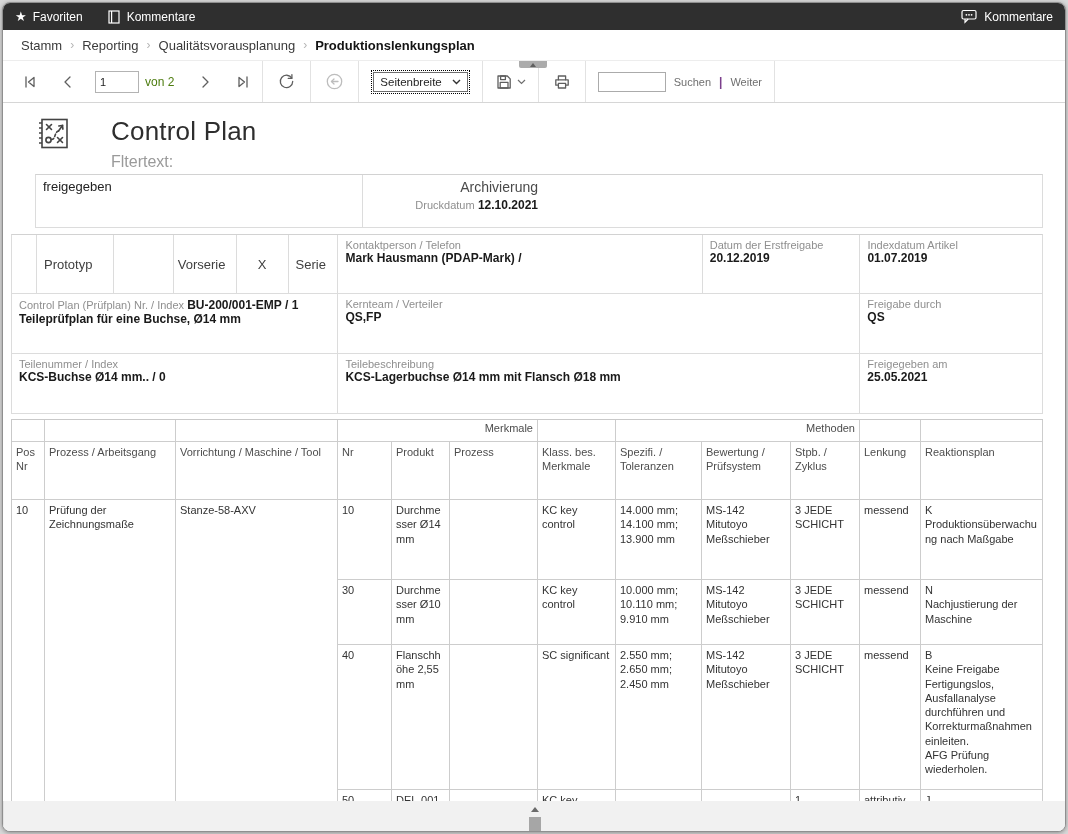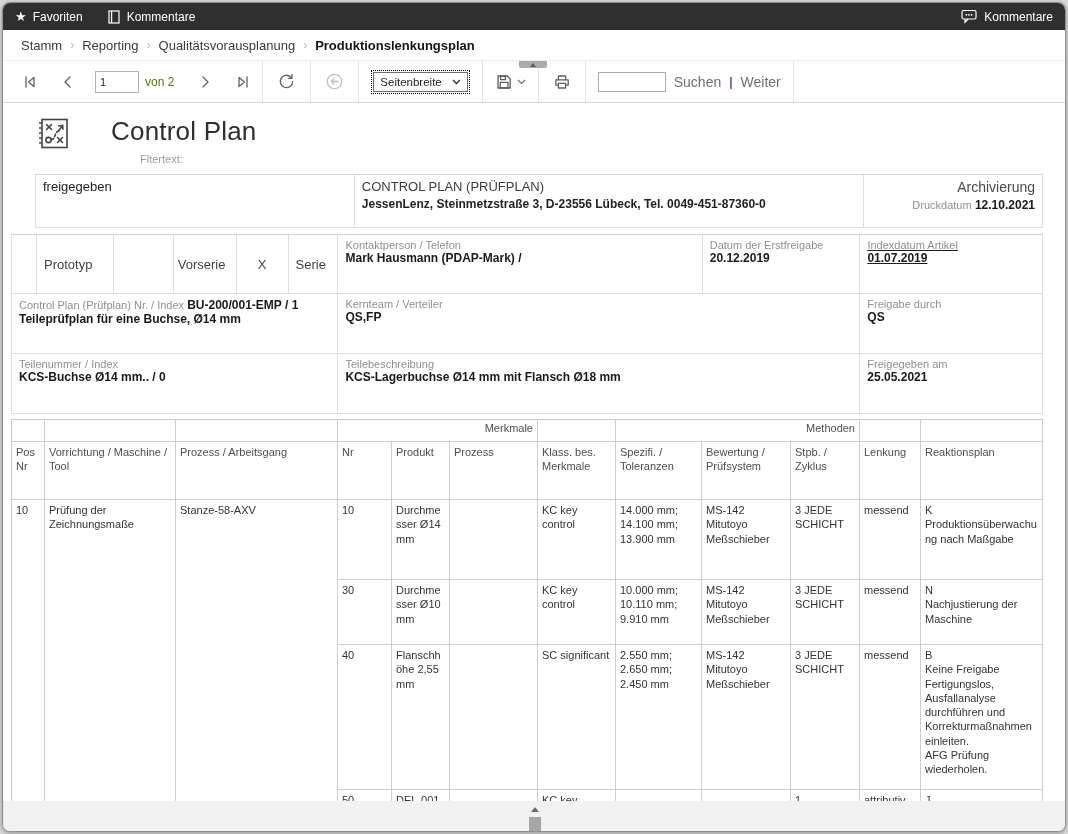--- a/index.html
+++ b/index.html
@@ -25,21 +25,21 @@
   .tool-btn { display:flex; align-items:center; justify-content:center; padding:0 10px; height:100%; cursor:default; }
   .icon-stroke { stroke:#5f5f5f; fill:none; stroke-width:1.3; stroke-linecap:round; stroke-linejoin:round; }
   .icon-stroke-dis { stroke:#bdbdbd; fill:none; stroke-width:1.3; stroke-linecap:round; stroke-linejoin:round; }
   .page-input { width:44px; height:22px; border:1px solid #b3b3b3; font-size:11px; padding:0 4px; margin:0 6px 0 8px; color:#222; }
   .of-label { color:#4d7c0f; margin-right:12px; }
   .zoom-select { display:flex; align-items:center; gap:10px; border:1px solid #6e6e6e; outline:1px dotted #000; outline-offset:1px; padding:3px 6px; margin:0 14px; font-size:11.5px; color:#1f1f1f; background:#fff; cursor:default; }
   .chev-down { display:block; }
   .save-wrap { display:flex; align-items:center; gap:4px; padding:0 12px; }
   .search-wrap { display:flex; align-items:center; padding:0 12px; gap:8px; }
   .search-input { width:68px; height:20px; border:1px solid #ababab; font-size:11px; padding:0 4px; }
-  .search-link { color:#6f6f6f; font-size:14px; }
+  .search-link { color:#6f6f6f; font-size:11px; }
   .search-bar-sep { color:#7b3f8c; font-weight:700; font-size:12px; }
   .collapse-handle { position:absolute; top:0; left:516px; width:28px; height:7px; background:#ababab; border-radius:0 0 2px 2px; display:flex; align-items:center; justify-content:center; }
   .collapse-handle::after { content:""; width:0; height:0; border-left:3px solid transparent; border-right:3px solid transparent; border-bottom:4px solid #5f5f5f; }
 
   
   .viewer { display:flex; height:730px;flex-direction:column; }
   .report { flex:1; overflow:hidden; padding-left:8px; position:relative; background:#fff; }
 
   
   .vscroll { flex:0 0 16px; background:#f1f1f1; display:flex; flex-direction:column; align-items:center; border-left:1px solid #e4e4e4; }
@@ -47,21 +47,21 @@
   .vs-up::after { content:""; border-left:4px solid transparent; border-right:4px solid transparent; border-bottom:5px solid #6b6b6b; }
   .vs-down::after { content:""; border-left:4px solid transparent; border-right:4px solid transparent; border-top:5px solid #6b6b6b; }
   .vs-track { flex:1; width:16px; position:relative; }
   .vs-thumb { position:absolute; top:0; left:2px; width:12px; height:458px; background:#a6a6a6; }
 
   
   .rep-head { display:flex; align-items:flex-start; padding-top:13px; height:58px; }
   .rep-icon { margin-left:25px; }
   .rep-title-block { margin-left:40px; }
   .rep-title { font-size:26px; color:#2e2e2e; font-weight:400; letter-spacing:.2px; }
-  .rep-filter { font-size:11px; color:#9a9a9a; margin-top:6px;margin-left:29px; }
+  .rep-filter { font-size:16px; color:#9a9a9a; margin-top:6px; }
 
   
   .igrid { width:1032px; font-size:12px; color:#1c1c1c; margin-top:13px; }
   .row { display:flex; border:1px solid #dcdcdc; border-top:1px solid #d2d2d2; background:#fff; }
   .row + .row { border-top:none; }
   .cell { border-right:1px solid #dcdcdc; padding:4px 7px; overflow:hidden; }
   .cell:last-child { border-right:none; }
   .lbl { color:#8f8f8f; font-size:11px; font-weight:400; }
   .val { color:#1a1a1a; font-weight:700; font-size:12px; }
   .rowA { height:54px;margin-left:24px; }
@@ -69,21 +69,21 @@
   .rowA .c2 { width:523px; }
   .rowA .c3 { width:182px; text-align:right; }
   .doc-title { font-size:13px; color:#3c3c3c; }
   .doc-company { font-size:12px; font-weight:700; color:#1f1f1f; margin-top:3px; }
   .arch { font-size:14px; color:#4a4a4a; }
   .igap { height:6px; }
   .rowB { height:60px; }
   .phase-cell { display:flex; align-items:center; font-size:13px; color:#3f3f3f; }
   .pc0 { width:25px; } .pc1 { width:77px; padding-left:7px; } .pc2 { width:60px; } .pc3 { width:63px; padding-left:4px; }
   .pc4 { width:52px; justify-content:center; } .pc5 { width:50px; }
-  .rowB .cB1 { width:365px; } .rowB .cB2 { width:158px; } .rowB .cB3 { width:182px;text-decoration:underline; }
+  .rowB .cB1 { width:365px; } .rowB .cB2 { width:158px; } .rowB .cB3 { width:182px; }
   .rowCD { height:60px; }
   .cL { width:327px; } .cM { width:523px; } .cR { width:182px; }
   .tgap { height:5px; }
 
   
   .mtable { width:1032px; display:grid; grid-template-columns:33px 131px 162px 54px 58px 88px 78px 86px 89px 69px 61px 1fr; grid-template-rows:22px 58px 80px 65px 145px 1fr; border-top:1px solid #c9c9c9; border-left:1px solid #c9c9c9; font-size:11px; color:#333; height:419px; }
   .t { border-right:1px solid #cdcdcd; border-bottom:1px solid #cdcdcd; padding:3px 4px; overflow:hidden; }
   .gh { text-align:right; color:#4d4d4d; padding-top:2px; }
   .hd { color:#4d4d4d; line-height:1.3; }
   .dc { line-height:1.3; overflow-wrap:break-word; word-break:break-word; }
@@ -237,24 +237,20 @@
         </svg>
         <div class="rep-title-block">
           <div class="rep-title">Control Plan</div>
           <div class="rep-filter">Fltertext:</div>
         </div>
       </div>
 
       <div class="igrid">
         <div class="row rowA">
           <div class="cell c1">freigegeben</div>
-          <div class="cell c2">
-            <div class="doc-title">CONTROL PLAN (PRÜFPLAN)</div>
-            <div class="doc-company">JessenLenz, Steinmetzstraße 3, D-23556 Lübeck, Tel. 0049-451-87360-0</div>
-          </div>
           <div class="cell c3">
             <div class="arch">Archivierung</div>
             <div style="margin-top:3px"><span class="lbl">Druckdatum</span> <span class="val">12.10.2021</span></div>
           </div>
         </div>
         <div class="igap"></div>
         <div class="row rowB">
           <div class="cell phase-cell pc0"></div>
           <div class="cell phase-cell pc1">Prototyp</div>
           <div class="cell phase-cell pc2"></div>
@@ -311,22 +307,22 @@
         <div class="t gh"></div>
         <div class="t gh"></div>
         <div class="t gh"></div>
         <div class="t gh" style="grid-column:span 3">Merkmale</div>
         <div class="t gh"></div>
         <div class="t gh" style="grid-column:span 3">Methoden</div>
         <div class="t gh"></div>
         <div class="t gh"></div>
 
         <div class="t hd">Pos Nr</div>
+        <div class="t hd">Prozess / Arbeitsgang</div>
         <div class="t hd">Vorrichtung / Maschine / Tool</div>
-        <div class="t hd">Prozess / Arbeitsgang</div>
         <div class="t hd">Nr</div>
         <div class="t hd">Produkt</div>
         <div class="t hd">Prozess</div>
         <div class="t hd">Klass. bes. Merkmale</div>
         <div class="t hd">Spezifi. / Toleranzen</div>
         <div class="t hd">Bewertung / Prüfsystem</div>
         <div class="t hd">Stpb. / Zyklus</div>
         <div class="t hd">Lenkung</div>
         <div class="t hd">Reaktionsplan</div>
 

